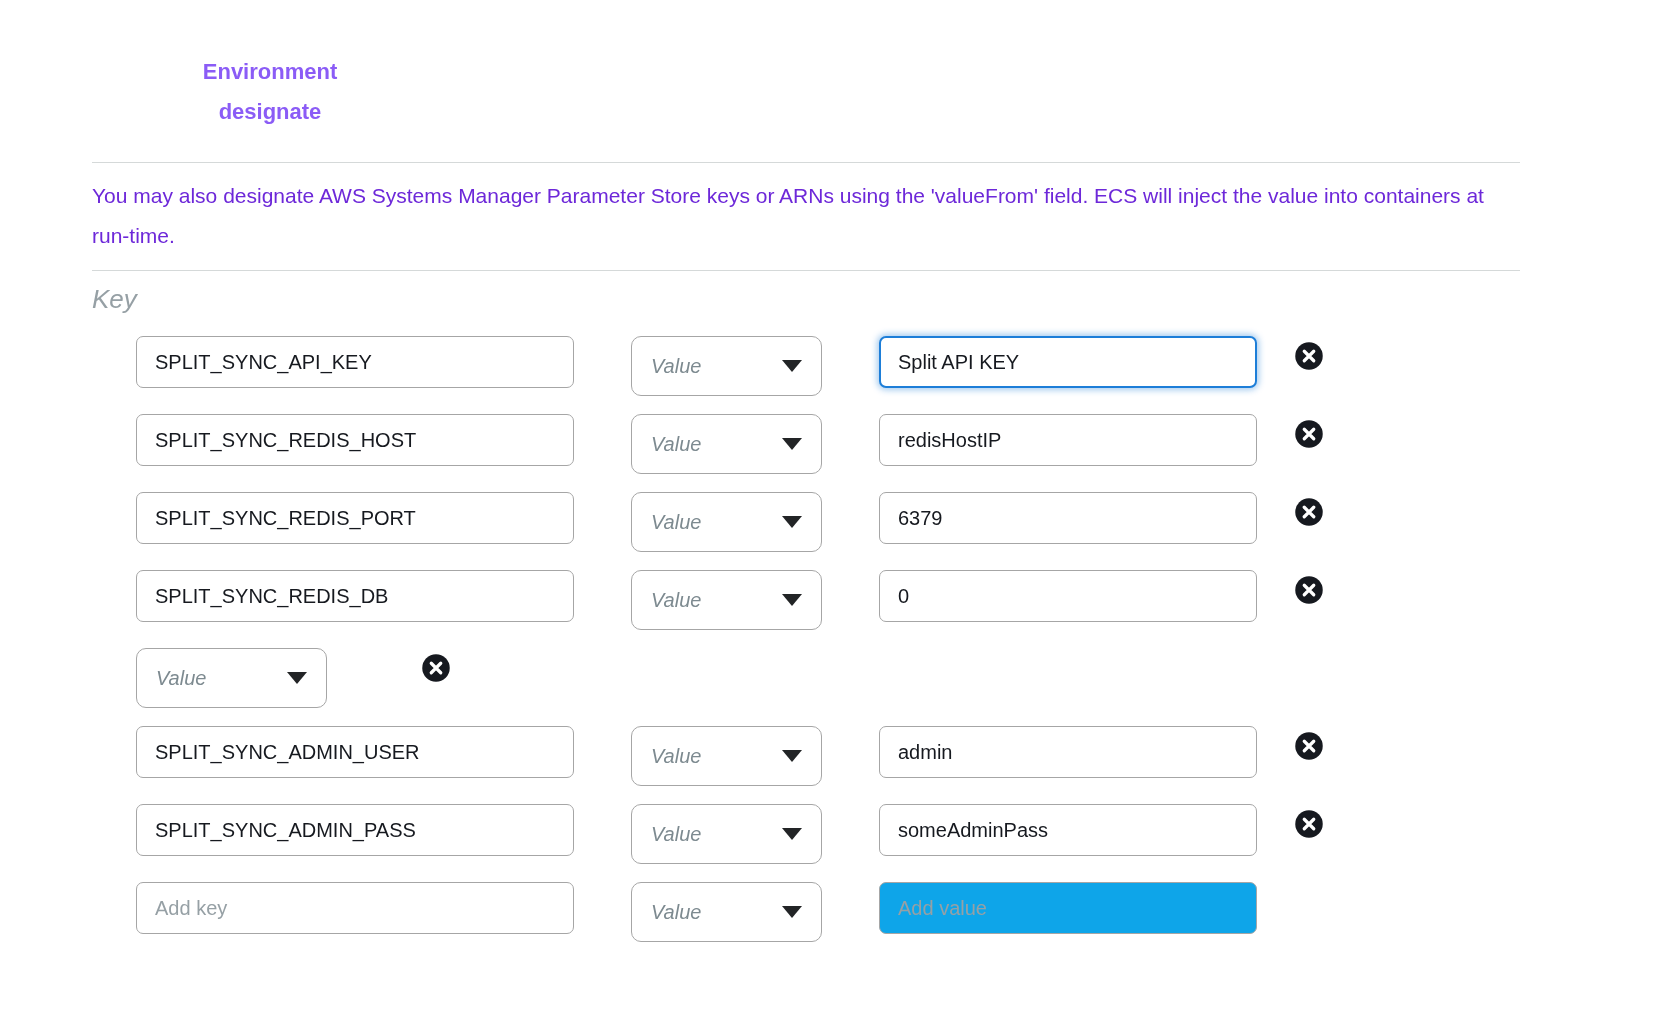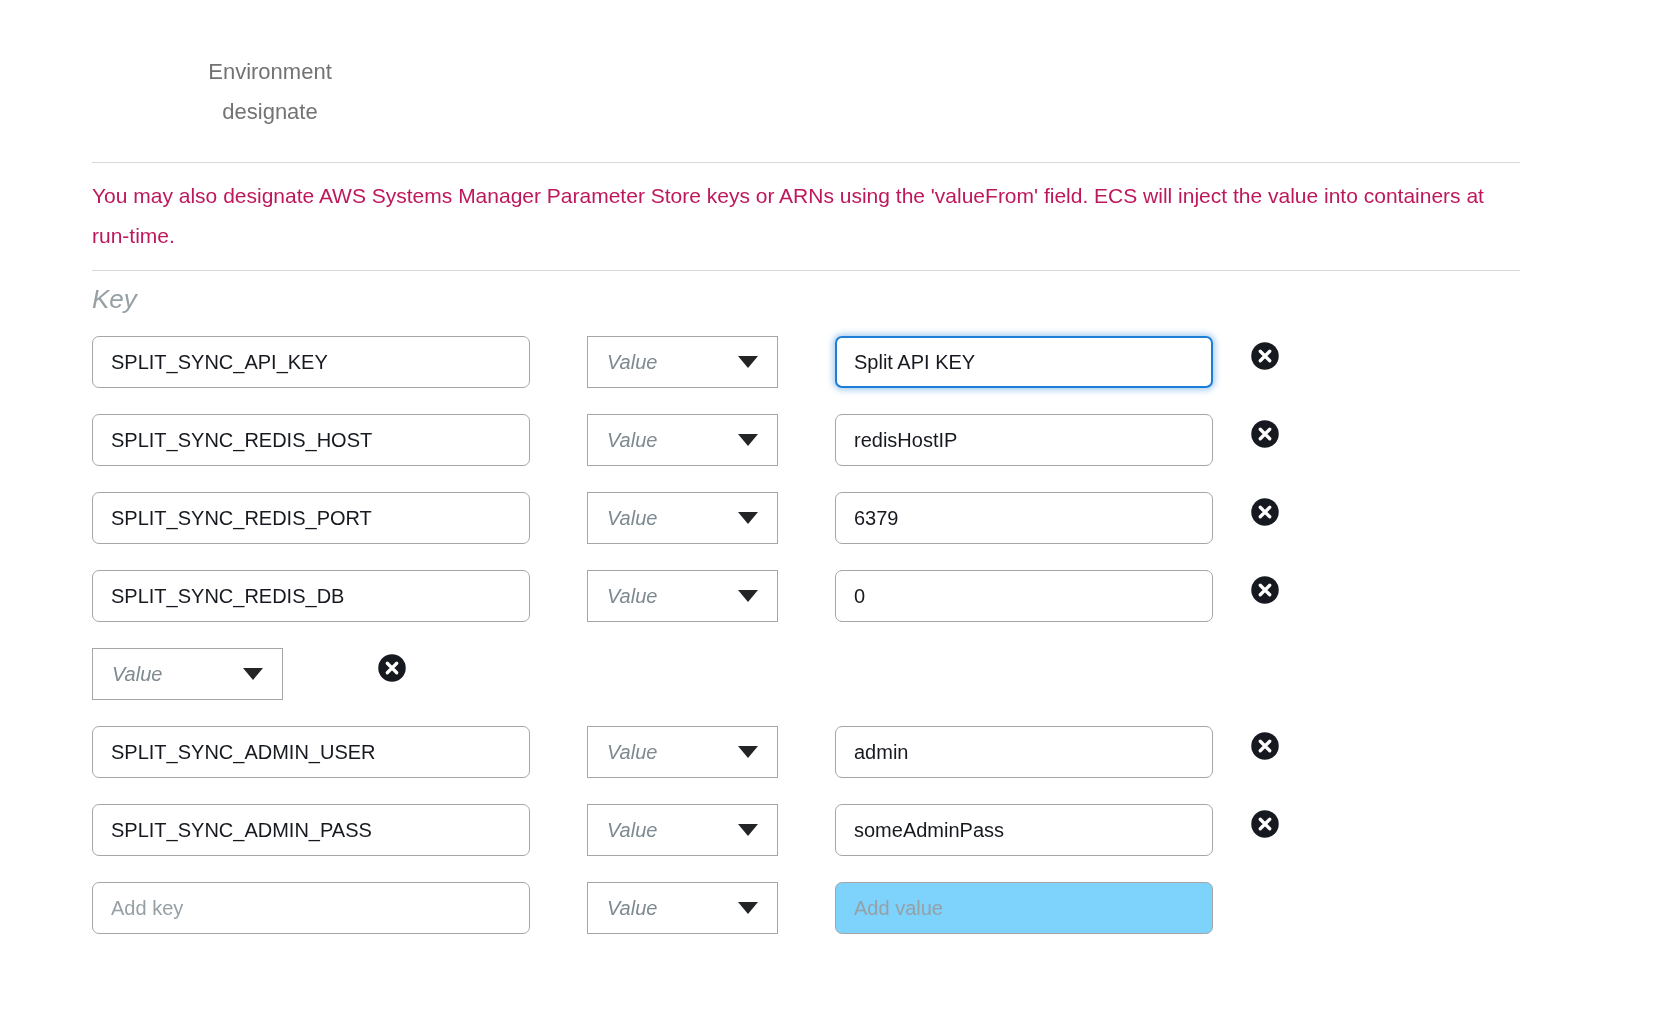--- a/index.html
+++ b/index.html
@@ -20,57 +20,58 @@
     padding: 52px 158px 40px 92px; 
     width: 1678px;
   }
 
   
   .section-label {
     margin-left: 93px;
     width: 170px;
     text-align: center;
     font-size: 22px;
-    font-weight: normal;
+    font-weight: bold;
     line-height: 40px;
-    color: #737373;
+    color: #8b5cf6;
   }
 
   .divider {
     border: none;
     border-top: 1px solid #d5d9d9;
     height: 0;
     margin: 0;
   }
   .divider.top { margin-top: 30px; }
 
   
   .description {
     font-size: 21px;
     line-height: 40px;
-    color: #be185d;
+    color: #6d28d9;
     padding: 13px 0 14px 0;
     max-width: 1428px;
   }
 
   
   .key-header {
     font-size: 26px;
     font-style: italic;
     color: #96a0a5;
     margin-top: 13px;
     margin-bottom: 21px;
   }
 
   
   .env-row {
     display: flex;
     align-items: flex-start;
     margin-bottom: 26px;
     height: 52px;
+    margin-left: 44px;
   }
 
   .field {
     height: 52px;
     border: 1px solid #a6a6a6;
     border-radius: 7px;
     font-family: "Liberation Sans", "DejaVu Sans", sans-serif;
     font-size: 20px;
     color: #16191f;
     padding: 0 18px;
@@ -82,29 +83,29 @@
   .key-field   { width: 438px; margin-right: 57px; }
   .value-field { width: 378px; }
 
   .value-field.focused {
     border: 2px solid #1d7ed8;
     box-shadow: 0 0 6px 2px rgba(29, 126, 216, 0.40);
     padding: 0 17px;
   }
 
   .value-field.disabled-look {
-    background: #7dd3fc;
+    background: #0ea5e9;
   }
 
   
   .select {
     width: 191px;
-    height: 52px;
+    height: 60px;
     border: 1px solid #a6a6a6;
-    border-radius: 0;
+    border-radius: 10px;
     background: #ffffff;
     display: flex;
     align-items: center;
     justify-content: space-between;
     padding: 8px 19px;
     margin-right: 57px;
     cursor: pointer;
   }
   .select-label {
     font-size: 20px;

